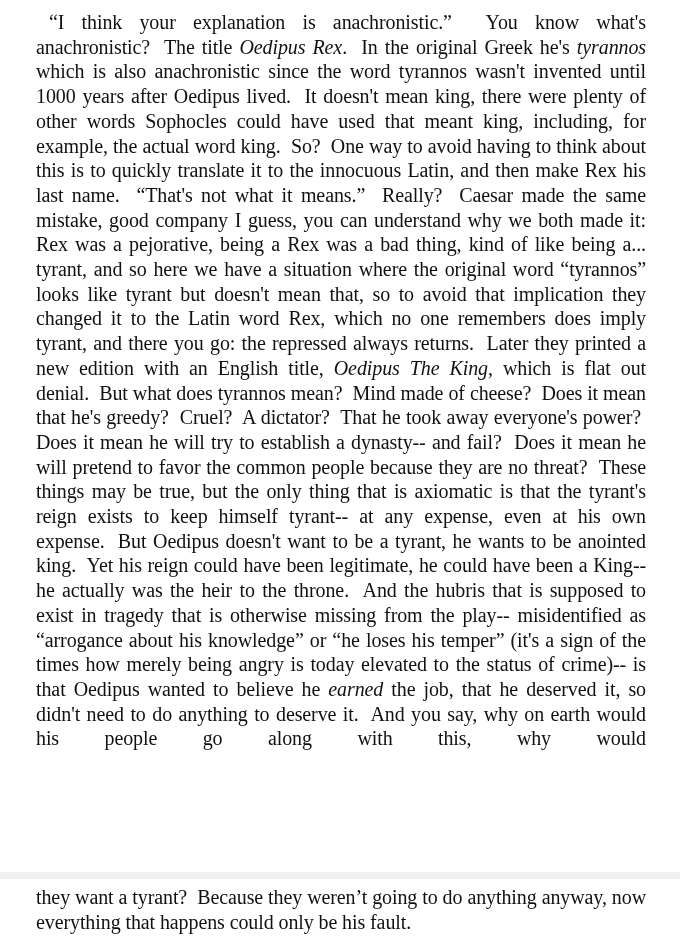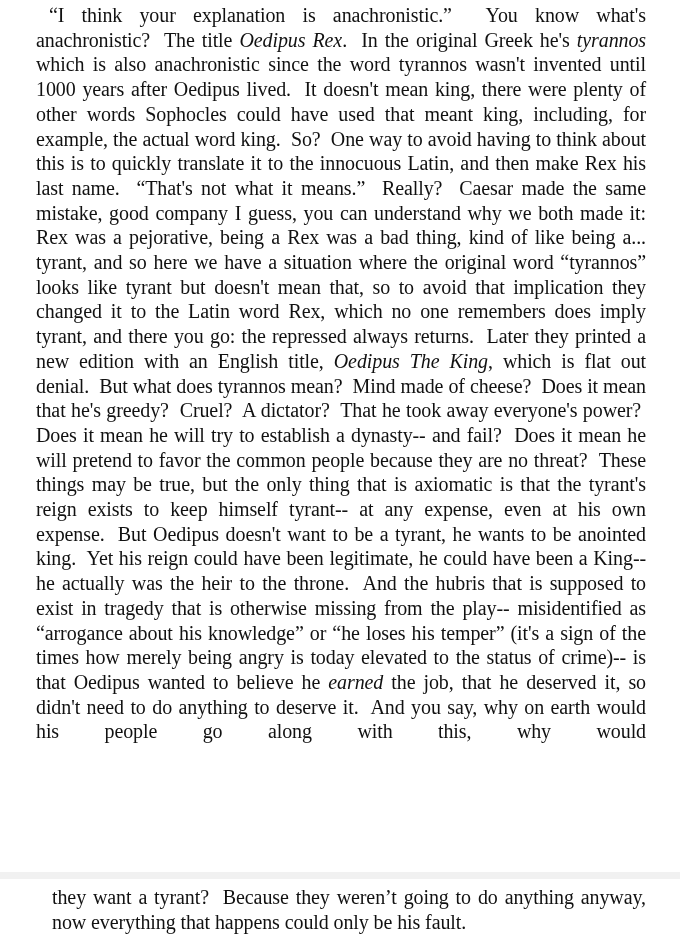--- a/index.html
+++ b/index.html
@@ -13,21 +13,21 @@
     position: relative;
     background: #ffffff;
     font-family: "Liberation Serif", "DejaVu Serif", serif;
   }
   .page-top {
     position: absolute;
     top: 0;
     left: 0;
     right: 0;
     height: 872px;
-    padding: 3px 34px 0 36px;
+    padding: 10px 34px 0 36px;
     box-sizing: border-box;
     overflow: hidden;
   }
   .para {
     margin: 0;
     font-size: 20px;
     line-height: 24.7px;
     letter-spacing: -0.1px;
     color: var(--text-color, #111);
     text-align: justify;
@@ -47,21 +47,20 @@
   }
   .page-bottom {
     position: absolute;
     top: 879px;
     left: 0;
     right: 0;
     bottom: 0;
     padding: 6px 34px 0 36px;
     box-sizing: border-box;
     overflow: hidden;
-    margin-left: 16px;
   }
   .para2 {
     margin: 0;
     font-size: 20px;
     line-height: 24.7px;
     letter-spacing: -0.1px;
     color: var(--text-color, #111);
     text-align: justify;
     text-align-last: auto;
   }

